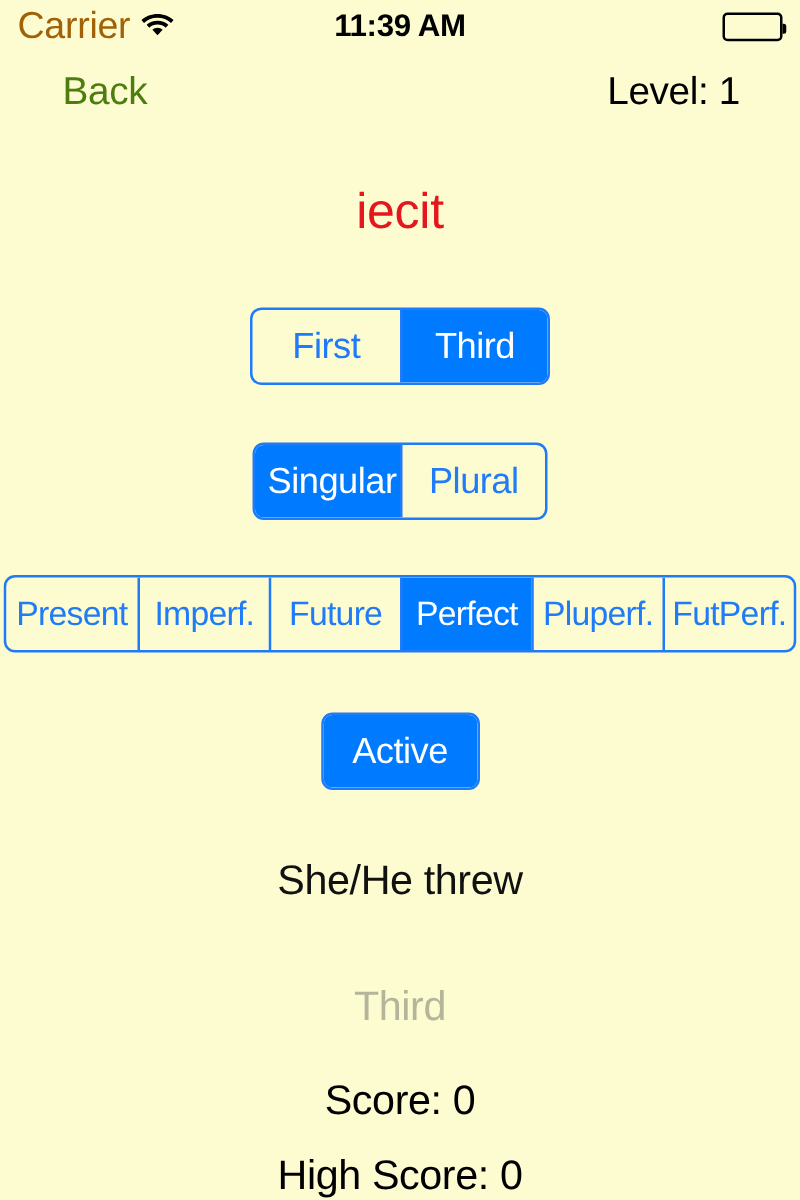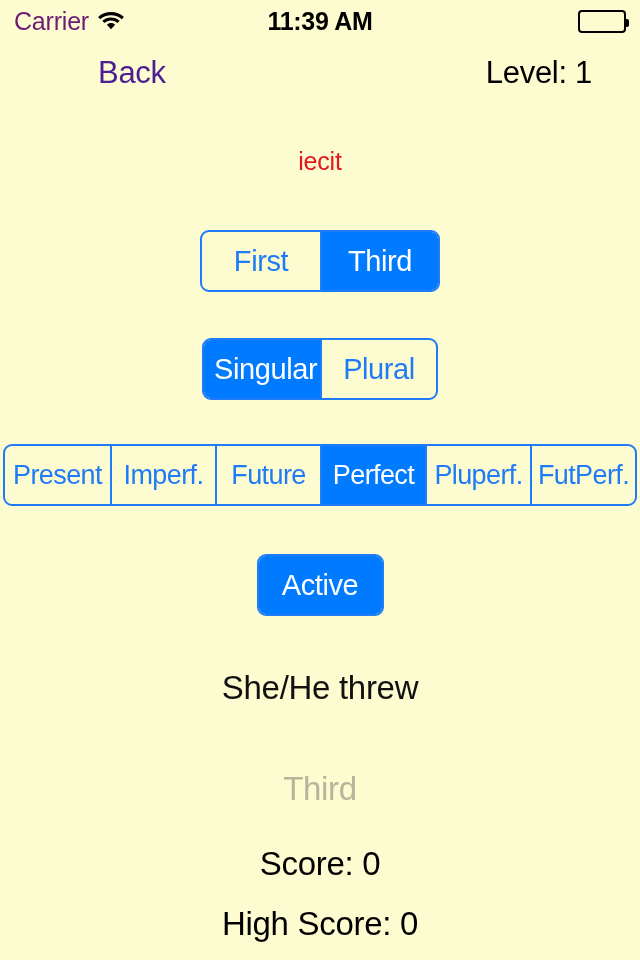--- a/index.html
+++ b/index.html
@@ -24,22 +24,22 @@
     position: relative;
     padding: 0 14px;
     box-sizing: border-box;
   }
   .status-left {
     display: flex;
     align-items: center;
     gap: 9px;
   }
   .carrier-label {
-    font-size: 25px;
-    color: #701a75;
+    font-size: 30px;
+    color: #a16207;
     letter-spacing: -0.2px;
   }
   .wifi-icon {
     display: block;
     margin-top: 2px;
   }
   .status-time {
     position: absolute;
     left: 0;
     right: 0;
@@ -86,35 +86,34 @@
     height: 46px;
     display: flex;
     align-items: center;
     justify-content: space-between;
     padding: 0 48px 0 50px;
     box-sizing: border-box;
     margin-top: 8px;
   }
   .back-button {
     font-size: 31px;
-    color: #4c1d95;
+    color: #4d7c0f;
     cursor: pointer;
     letter-spacing: -0.3px;
-    margin-left: 48px;
   }
   .level-label {
     font-size: 31px;
     color: #000;
     letter-spacing: -0.3px;
   }
 
   
   .prompt-word {
     text-align: center;
-    font-size: 25px;
+    font-size: 40px;
     color: #e4161e;
     margin-top: 51px;
     letter-spacing: -0.2px;
   }
 
   
   .seg-wrap {
     display: flex;
     justify-content: center;
   }

